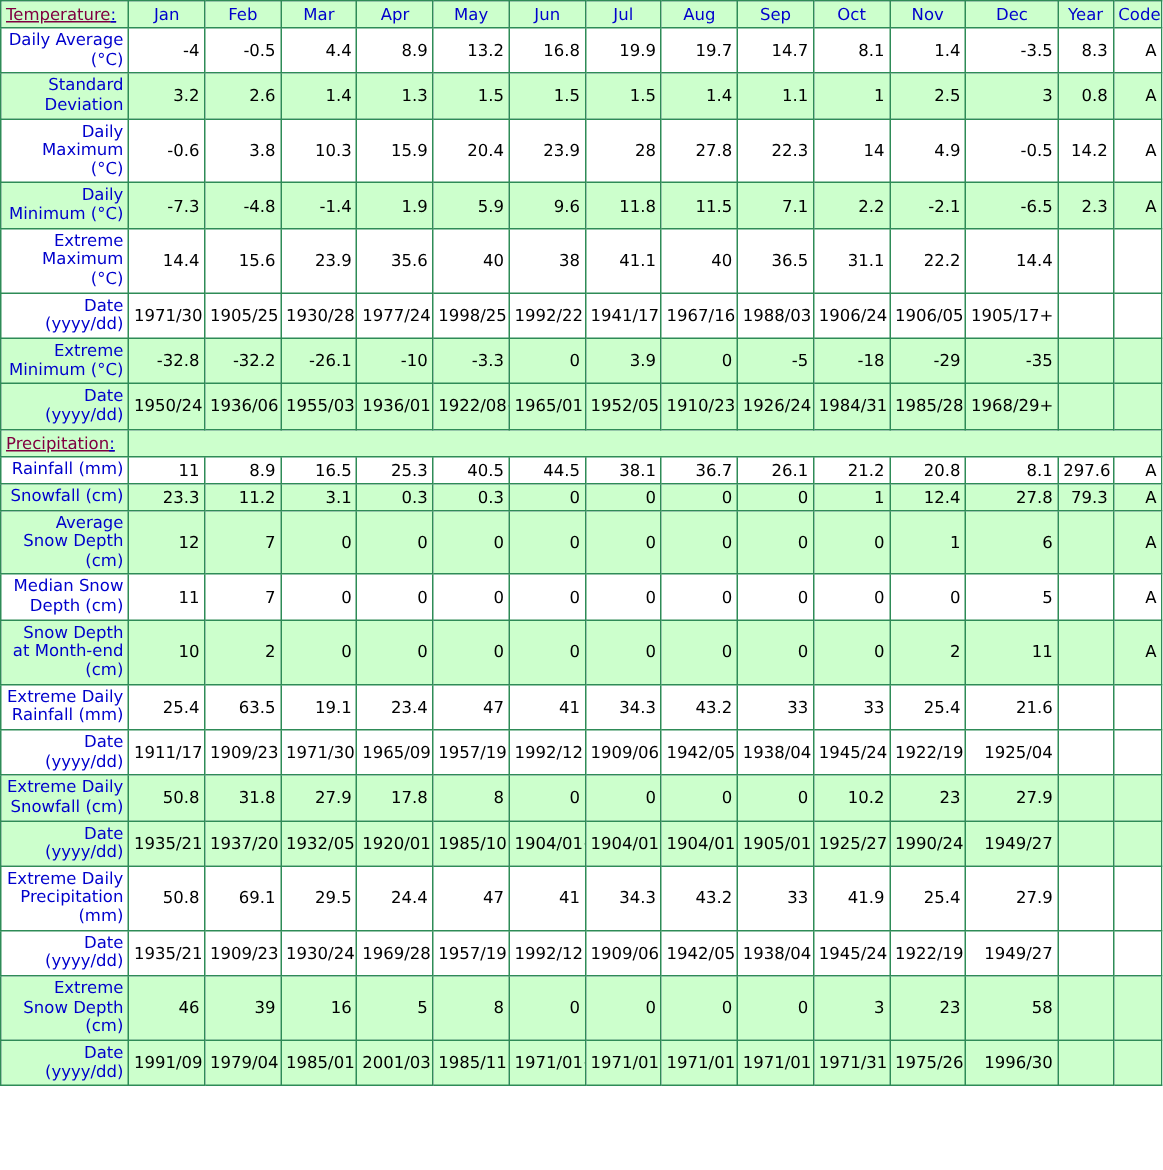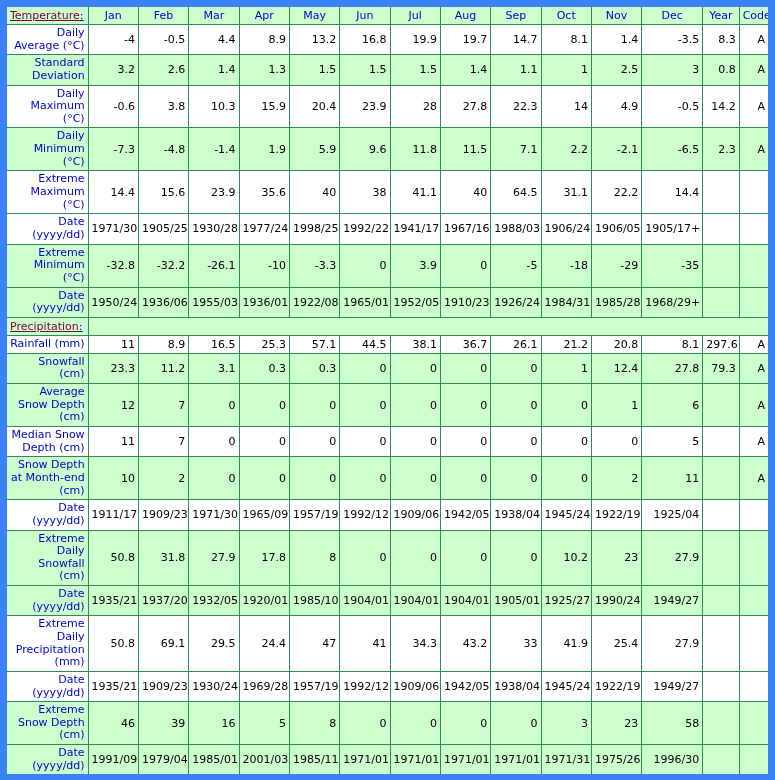--- a/index.html
+++ b/index.html
@@ -9,21 +9,21 @@
   }
   body {
     font-family: "DejaVu Sans", "Liberation Sans", sans-serif;
     font-size: 11px;
     color: #000000;
   }
   #climate-table {
     border-collapse: collapse;
     width: 775px;
     table-layout: fixed;
-    border: 7px solid #3b82f6;
+    border: 1px solid #3b82f6;
   }
   #climate-table td, #climate-table th {
     border: 1px solid #2e8b57;
     padding: 2px 3px;
     vertical-align: middle;
     overflow: hidden;
     font-weight: normal;
   }
   
   col.c-label  { width: 79px; }
@@ -176,21 +176,21 @@
       <tr class="row-white">
         <td class="rowlabel">Extreme Maximum (°C)</td>
         <td class="val">14.4</td>
         <td class="val">15.6</td>
         <td class="val">23.9</td>
         <td class="val">35.6</td>
         <td class="val">40</td>
         <td class="val">38</td>
         <td class="val bold">41.1</td>
         <td class="val">40</td>
-        <td class="val">64.5</td>
+        <td class="val">36.5</td>
         <td class="val">31.1</td>
         <td class="val">22.2</td>
         <td class="val">14.4</td>
         <td class="val"></td>
         <td class="val"></td>
       </tr>
       <tr class="row-white">
         <td class="rowlabel">Date (yyyy/dd)</td>
         <td class="val">1971/30</td>
         <td class="val">1905/25</td>
@@ -244,21 +244,21 @@
       <tr class="hdr-row">
         <td class="section-title"><span>Precipitation</span><span class="colon">:</span></td>
         <td colspan="14"></td>
       </tr>
       <tr class="row-white">
         <td class="rowlabel">Rainfall (mm)</td>
         <td class="val">11</td>
         <td class="val">8.9</td>
         <td class="val">16.5</td>
         <td class="val">25.3</td>
-        <td class="val">57.1</td>
+        <td class="val">40.5</td>
         <td class="val">44.5</td>
         <td class="val">38.1</td>
         <td class="val">36.7</td>
         <td class="val">26.1</td>
         <td class="val">21.2</td>
         <td class="val">20.8</td>
         <td class="val">8.1</td>
         <td class="val">297.6</td>
         <td class="val">A</td>
       </tr>
@@ -322,20 +322,37 @@
         <td class="val">0</td>
         <td class="val">0</td>
         <td class="val">0</td>
         <td class="val">0</td>
         <td class="val">0</td>
         <td class="val">0</td>
         <td class="val">2</td>
         <td class="val">11</td>
         <td class="val"></td>
         <td class="val">A</td>
+      </tr>
+      <tr class="row-white">
+        <td class="rowlabel">Extreme Daily Rainfall (mm)</td>
+        <td class="val">25.4</td>
+        <td class="val bold">63.5</td>
+        <td class="val">19.1</td>
+        <td class="val">23.4</td>
+        <td class="val">47</td>
+        <td class="val">41</td>
+        <td class="val">34.3</td>
+        <td class="val">43.2</td>
+        <td class="val">33</td>
+        <td class="val">33</td>
+        <td class="val">25.4</td>
+        <td class="val">21.6</td>
+        <td class="val"></td>
+        <td class="val"></td>
       </tr>
       <tr class="row-white">
         <td class="rowlabel">Date (yyyy/dd)</td>
         <td class="val">1911/17</td>
         <td class="val bold">1909/23</td>
         <td class="val">1971/30</td>
         <td class="val">1965/09</td>
         <td class="val">1957/19</td>
         <td class="val">1992/12</td>
         <td class="val">1909/06</td>

